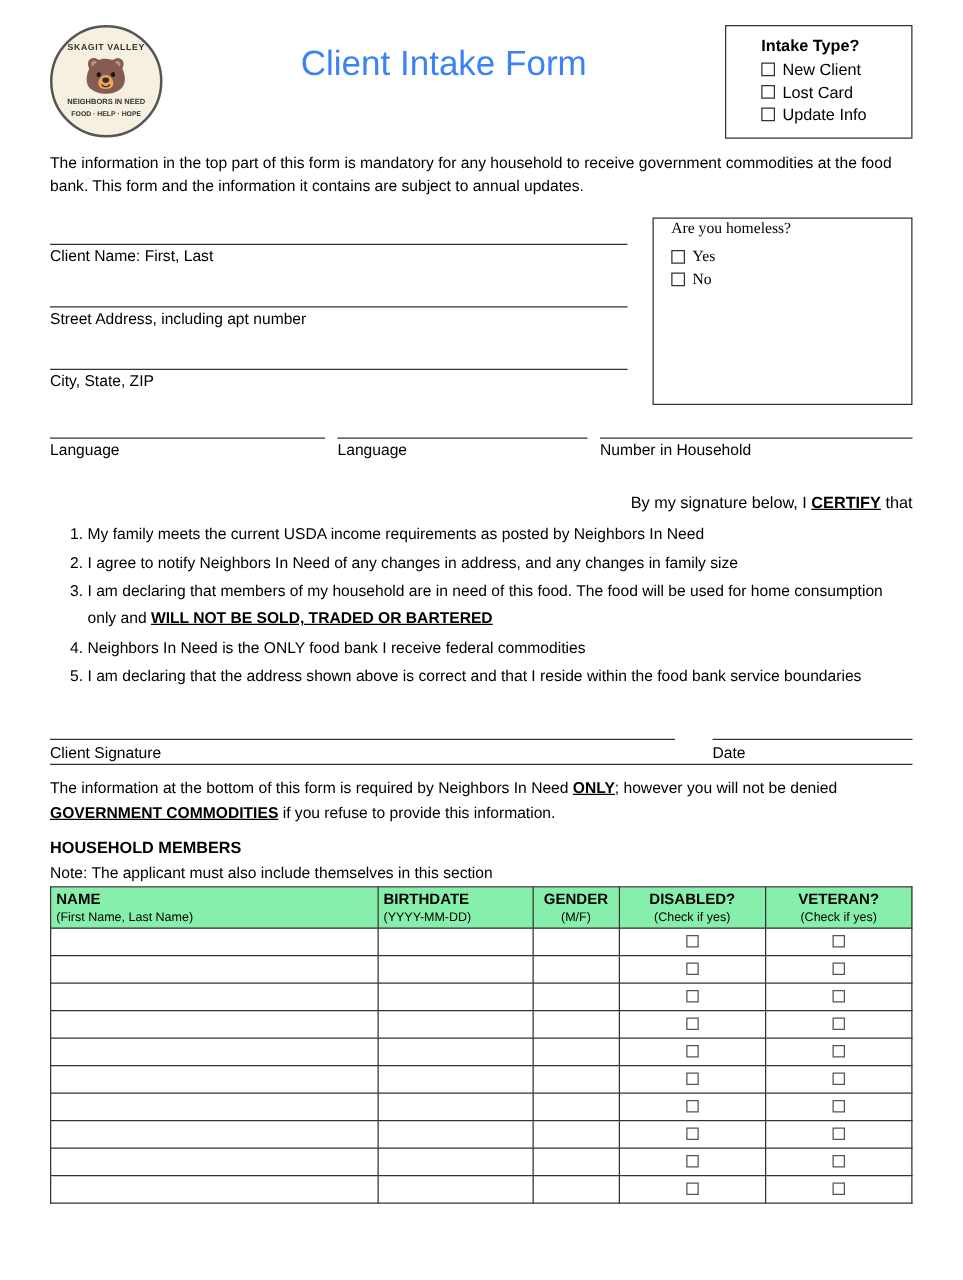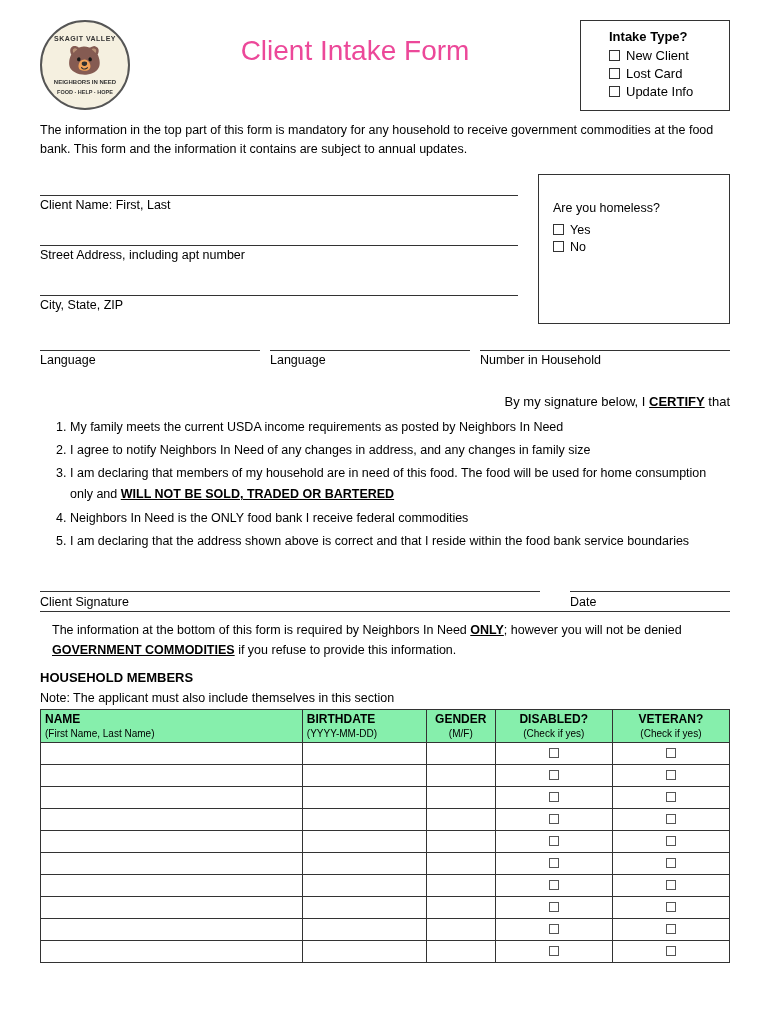--- a/index.html
+++ b/index.html
@@ -44,21 +44,21 @@
     .title-area {
       flex: 1;
       display: flex;
       justify-content: center;
       align-items: center;
       padding-top: 15px;
     }
     .form-title {
       font-size: 28px;
       font-weight: normal;
-      color: #ec4899;
+      color: #3b82f6;
       text-align: right;
     }
     .intake-box {
       border: 1px solid #333;
       padding: 8px 28px;
       min-width: 150px;
       font-size: 13px;
     }
     .intake-box .intake-title {
       font-weight: bold;
@@ -84,24 +84,25 @@
     }
     .field-section {
       display: flex;
       gap: 20px;
       margin-bottom: 5px;
     }
     .field-left {
       flex: 1;
     }
     .field-right {
-      width: 192px;
+      width: 208px;
       border: 1px solid #333;
-      padding: 26px 14px;
-      font-size: 12.5px;
+      padding: 0 14px;
+      font-size: 12.5px;
+      font-family: Liberation Serif, serif;
     }
     .field-line {
       border-bottom: 1px solid #333;
       margin-bottom: 2px;
       height: 22px;
     }
     .field-label {
       font-size: 12.5px;
       margin-bottom: 12px;
       margin-top: 2px;
@@ -143,21 +144,21 @@
       margin-bottom: 2px;
     }
     .bold { font-weight: bold; }
     .underline { text-decoration: underline; }
     .sig-label {
       font-size: 12.5px;
     }
     .bottom-info {
       font-size: 12.5px;
       line-height: 1.6;
-      margin: 8px 12px;
+      margin: 8px 0;
     }
     .household-title {
       font-size: 13px;
       font-weight: bold;
       margin: 10px 0 6px 0;
       text-transform: uppercase;
     }
     .note-text {
       font-size: 12.5px;
       margin-bottom: 4px;

